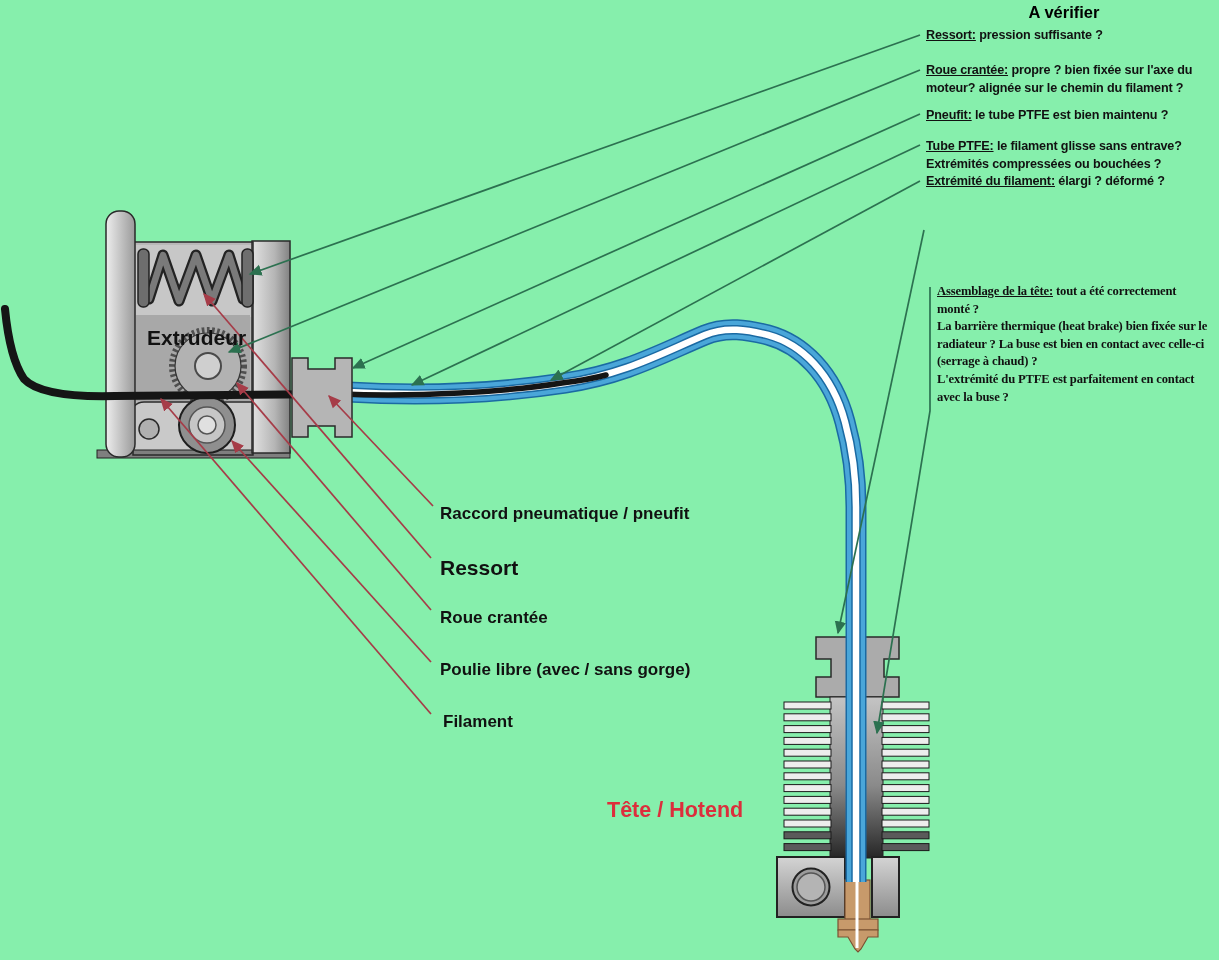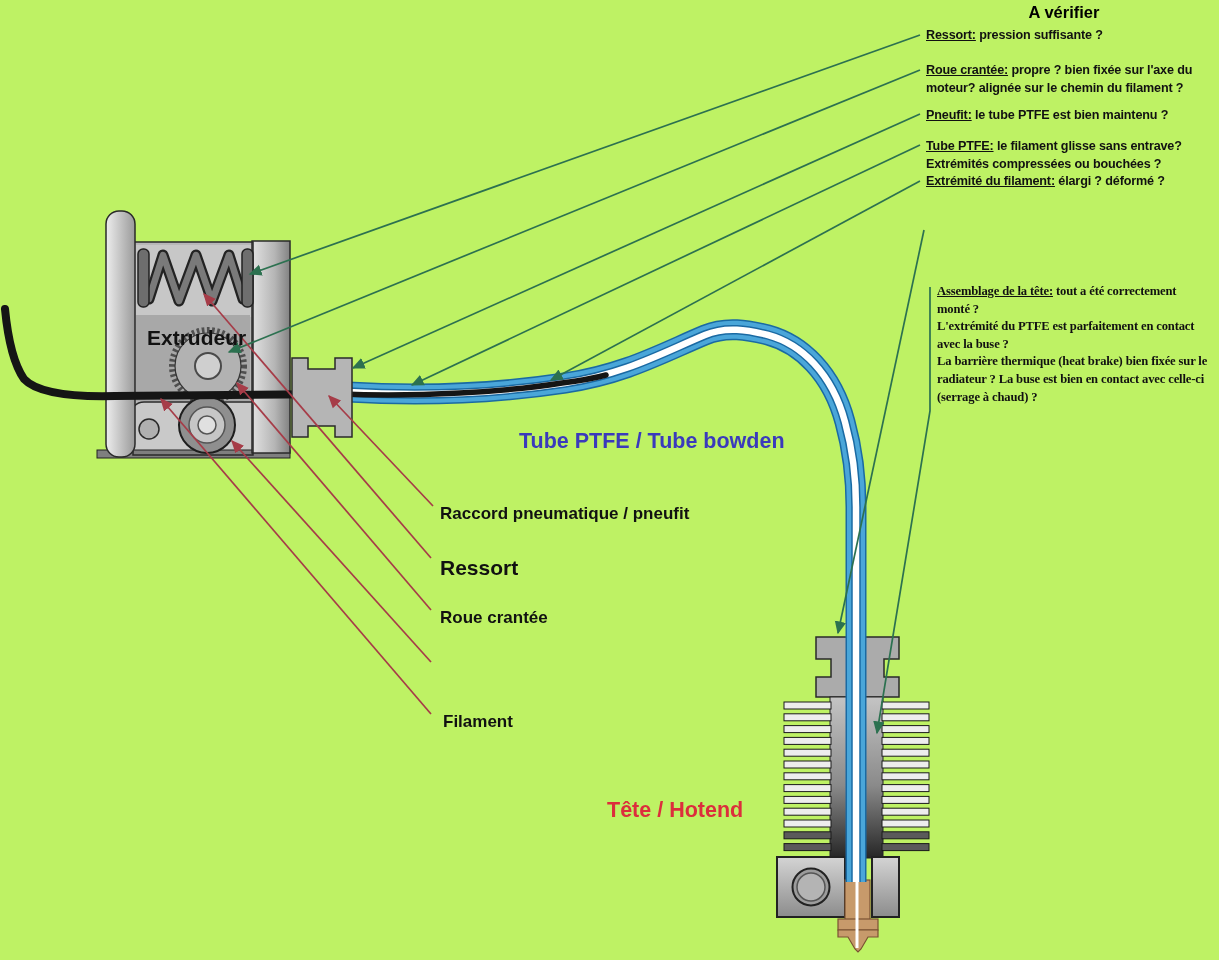--- a/index.html
+++ b/index.html
@@ -1,16 +1,16 @@
 <!DOCTYPE html>
 <html><head>
 <meta charset="utf-8">
 <style>
   html,body{margin:0;padding:0;background:#ffffff;}
-  #stage{position:relative;width:1219px;height:960px;background:#bef264;overflow:hidden;
+  #stage{position:relative;width:1219px;height:960px;background:#86efac;overflow:hidden;
          font-family:"Liberation Sans", sans-serif;}
   #diagram-svg{position:absolute;left:0;top:0;}
   .lbl{position:absolute;font-weight:bold;color:#111;white-space:nowrap;z-index:5;}
   .chk{position:absolute;left:926px;width:290px;font-weight:bold;color:#111;
        font-size:12.6px;line-height:18px;letter-spacing:-0.15px;z-index:5;}
   .chk .lead{text-decoration:underline;}
   #chk6{left:937px;width:272px;line-height:17.6px;font-family:Liberation Serif, serif;}
   #title{position:absolute;left:1008px;top:3px;width:112px;text-align:center;
          font-weight:bold;font-size:16.5px;color:#000;z-index:5;}
   #lbl-extrudeur{left:147px;top:326px;font-size:21px;}
@@ -192,25 +192,25 @@
   <span class="lead">Pneufit:</span><span> le tube PTFE est bien maintenu ?</span>
 </div>
 <div class="chk" id="chk4" style="top:172px">
   <span class="lead">Extrémité du filament:</span><span> élargi ? déformé ?</span>
 </div>
 <div class="chk" id="chk3" style="top:137px">
   <span class="lead">Tube PTFE:</span><span> le filament glisse sans entrave? Extrémités compressées ou bouchées ?</span>
 </div>
 <div class="chk" id="chk6" style="top:283px">
   <span class="lead">Assemblage de la tête:</span><span> tout a été correctement monté ?</span>
+  <div>La barrière thermique (heat brake) bien fixée sur le radiateur ? La buse est bien en contact avec celle-ci (serrage à chaud) ?</div>
   <div>L'extrémité du PTFE est parfaitement en contact avec la buse ?</div>
-  <div>La barrière thermique (heat brake) bien fixée sur le radiateur ? La buse est bien en contact avec celle-ci (serrage à chaud) ?</div>
 </div>
 
 <div class="lbl" id="lbl-extrudeur">Extrudeur</div>
-<div class="lbl" id="lbl-tube">Tube PTFE / Tube bowden</div>
 <div class="lbl" id="lbl-hotend">Tête / Hotend</div>
 <div class="lbl" id="lbl-raccord">Raccord pneumatique / pneufit</div>
 <div class="lbl" id="lbl-ressort">Ressort</div>
 <div class="lbl" id="lbl-roue">Roue crantée</div>
+<div class="lbl" id="lbl-poulie">Poulie libre (avec / sans gorge)</div>
 <div class="lbl" id="lbl-filament">Filament</div>
 
 </div>
 
 </body></html>

